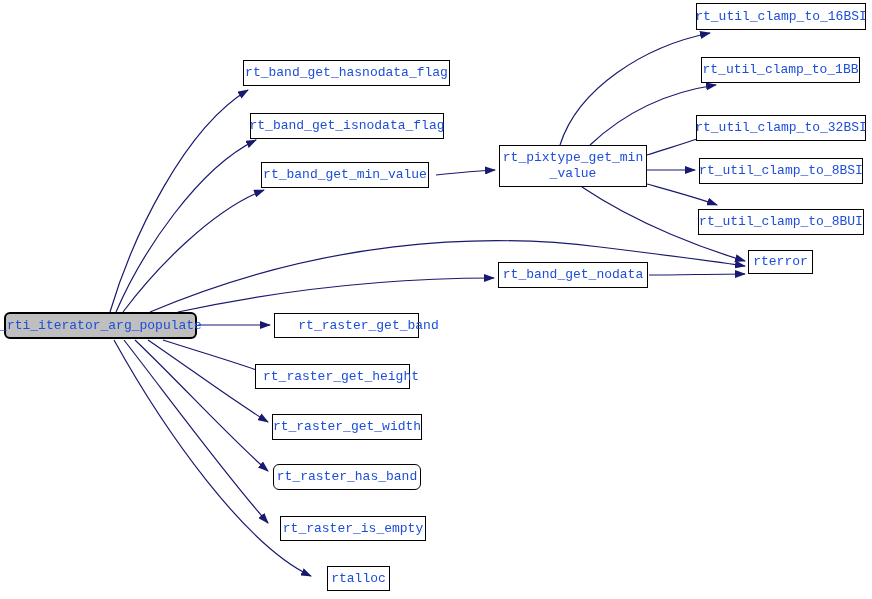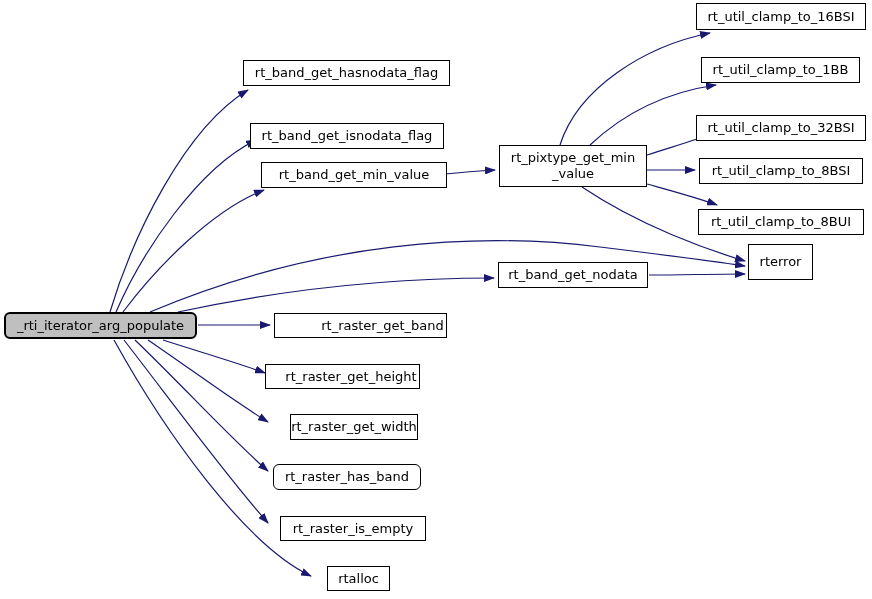--- a/index.html
+++ b/index.html
@@ -10,29 +10,30 @@
     font-family:"DejaVu Sans", sans-serif;
     overflow:hidden;
   }
   #edges{position:absolute;left:0;top:0;width:872px;height:599px;}
   .edge{fill:none;stroke:#191970;stroke-width:1.2;}
   .node{
     position:absolute;
     box-sizing:border-box;
     background:#ffffff;
     border:1px solid #000000;
-    color:#000000;
+    color:#1d4ed8;
     font-size:13px;
     line-height:16px;
     display:flex;
     align-items:center;
     justify-content:center;
     text-align:center;
     white-space:pre-line;
     cursor:pointer;
+    font-family:Liberation Mono, monospace;
   }
   .node.main{
     background:#bfbfbf;
     border-width:2px;
     cursor:default;
   }
 </style>
 </head>
 <body>
 
@@ -62,46 +63,46 @@
     <path class="edge" d="M647,170 C663,170 679,170 695,170" marker-end="url(#arrowhead)" stroke="#191970"></path>
     <path class="edge" d="M647,184 C672,191 698,198 717,205" marker-end="url(#arrowhead)" stroke="#191970"></path>
     <path class="edge" d="M582,187 C640,226 708,250 745,261" marker-end="url(#arrowhead)" stroke="#191970"></path>
     <path class="edge" d="M649,275 C680,275 714,274 745,274" marker-end="url(#arrowhead)" stroke="#191970"></path>
   </svg>
 
   <div class="node main" style="left: 4px; top: 312px; width: 193px; height: 27px; background: rgb(191, 191, 191); border-color: rgb(0, 0, 0); border-radius: 6px;">_rti_iterator_arg_populate</div>
 
   <div class="node" style="left: 243px; top: 60px; width: 207px; height: 26px; background: rgb(255, 255, 255); border-color: rgb(0, 0, 0);">rt_band_get_hasnodata_flag</div>
 
-  <div class="node" style="left: 250px; top: 123px; width: 194px; height: 26px; background: rgb(255, 255, 255); border-color: rgb(0, 0, 0);">rt_band_get_isnodata_flag</div>
+  <div class="node" style="left: 250px; top: 113px; width: 194px; height: 26px; background: rgb(255, 255, 255); border-color: rgb(0, 0, 0);">rt_band_get_isnodata_flag</div>
 
-  <div class="node" style="left: 261px; top: 162px; width: 186px; height: 26px; background: rgb(255, 255, 255); border-color: rgb(0, 0, 0);">rt_band_get_min_value</div>
+  <div class="node" style="left: 261px; top: 162px; width: 168px; height: 26px; background: rgb(255, 255, 255); border-color: rgb(0, 0, 0);">rt_band_get_min_value</div>
 
   <div class="node" style="left: 499px; top: 145px; width: 148px; height: 42px; background: rgb(255, 255, 255); border-color: rgb(0, 0, 0);">rt_pixtype_get_min
 _value</div>
 
   <div class="node" style="left: 696px; top: 3px; width: 170px; height: 27px; background: rgb(255, 255, 255); border-color: rgb(0, 0, 0);">rt_util_clamp_to_16BSI</div>
 
   <div class="node" style="left: 701px; top: 57px; width: 159px; height: 26px; background: rgb(255, 255, 255); border-color: rgb(0, 0, 0);">rt_util_clamp_to_1BB</div>
 
   <div class="node" style="left: 696px; top: 107px; width: 170px; height: 26px; background: rgb(255, 255, 255); border-color: rgb(0, 0, 0); margin-top: 8px;">rt_util_clamp_to_32BSI</div>
 
   <div class="node" style="left: 699px; top: 158px; width: 164px; height: 26px; background: rgb(255, 255, 255); border-color: rgb(0, 0, 0);">rt_util_clamp_to_8BSI</div>
 
   <div class="node" style="left: 698px; top: 209px; width: 166px; height: 26px; background: rgb(255, 255, 255); border-color: rgb(0, 0, 0);">rt_util_clamp_to_8BUI</div>
 
-  <div class="node" style="left: 748px; top: 244px; width: 65px; height: 36px; background: rgb(255, 255, 255); border-color: rgb(0, 0, 0);">rterror</div>
+  <div class="node" style="left: 748px; top: 250px; width: 65px; height: 24px; background: rgb(255, 255, 255); border-color: rgb(0, 0, 0);">rterror</div>
 
   <div class="node" style="left: 498px; top: 262px; width: 150px; height: 26px; background: rgb(255, 255, 255); border-color: rgb(0, 0, 0);">rt_band_get_nodata</div>
 
-  <div class="node" style="left: 274px; top: 313px; width: 173px; height: 25px; background: rgb(255, 255, 255); border-color: rgb(0, 0, 0); padding-left: 44px;">rt_raster_get_band</div>
+  <div class="node" style="left: 274px; top: 313px; width: 145px; height: 25px; background: rgb(255, 255, 255); border-color: rgb(0, 0, 0); padding-left: 44px;">rt_raster_get_band</div>
 
-  <div class="node" style="left: 265px; top: 364px; width: 155px; height: 25px; background: rgb(255, 255, 255); border-color: rgb(0, 0, 0); padding-left: 17px;">rt_raster_get_height</div>
+  <div class="node" style="left: 255px; top: 364px; width: 155px; height: 25px; background: rgb(255, 255, 255); border-color: rgb(0, 0, 0); padding-left: 17px;">rt_raster_get_height</div>
 
-  <div class="node" style="left: 290px; top: 414px; width: 128px; height: 26px; background: rgb(255, 255, 255); border-color: rgb(0, 0, 0);">rt_raster_get_width</div>
+  <div class="node" style="left: 272px; top: 414px; width: 150px; height: 26px; background: rgb(255, 255, 255); border-color: rgb(0, 0, 0);">rt_raster_get_width</div>
 
   <div class="node" style="left: 273px; top: 464px; width: 148px; height: 26px; background: rgb(255, 255, 255); border-color: rgb(0, 0, 0); border-radius: 6px;">rt_raster_has_band</div>
 
   <div class="node" style="left: 280px; top: 516px; width: 146px; height: 25px; background: rgb(255, 255, 255); border-color: rgb(0, 0, 0);">rt_raster_is_empty</div>
 
   <div class="node" style="left: 315px; top: 566px; width: 63px; height: 25px; background: rgb(255, 255, 255); border-color: rgb(0, 0, 0); margin-left: 12px;">rtalloc</div>
 
 </div>
 
 </body></html>

